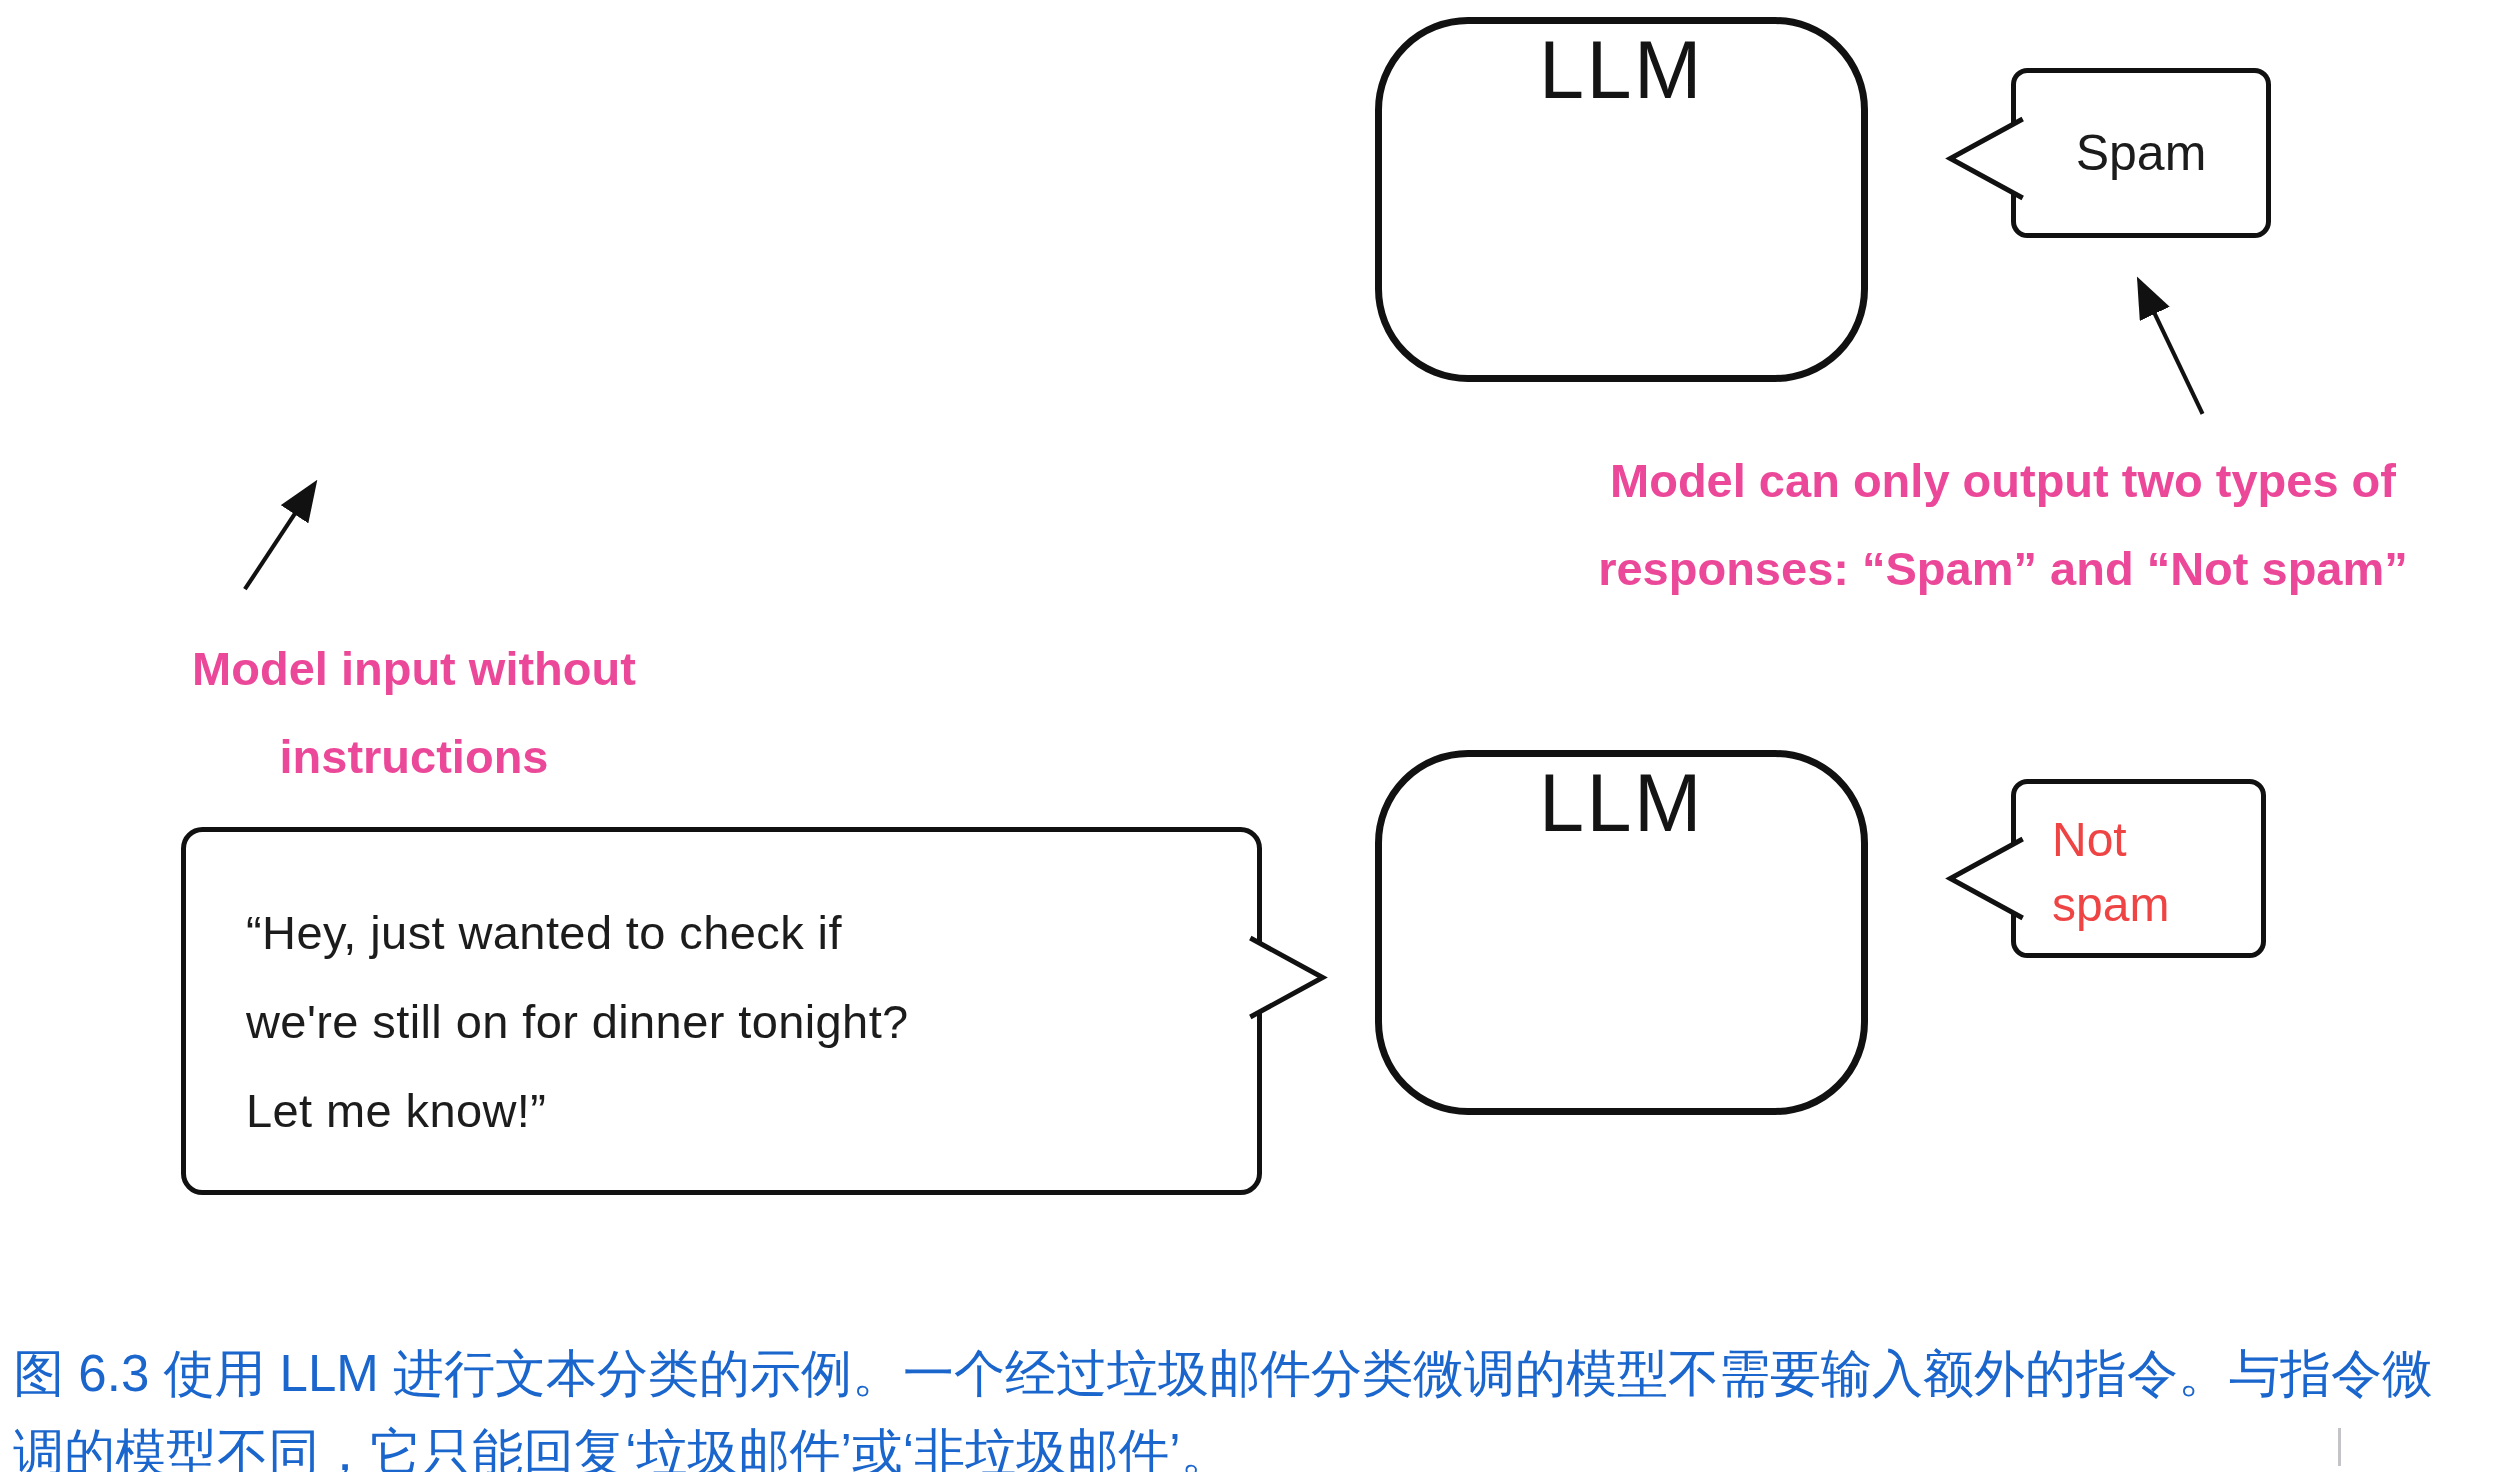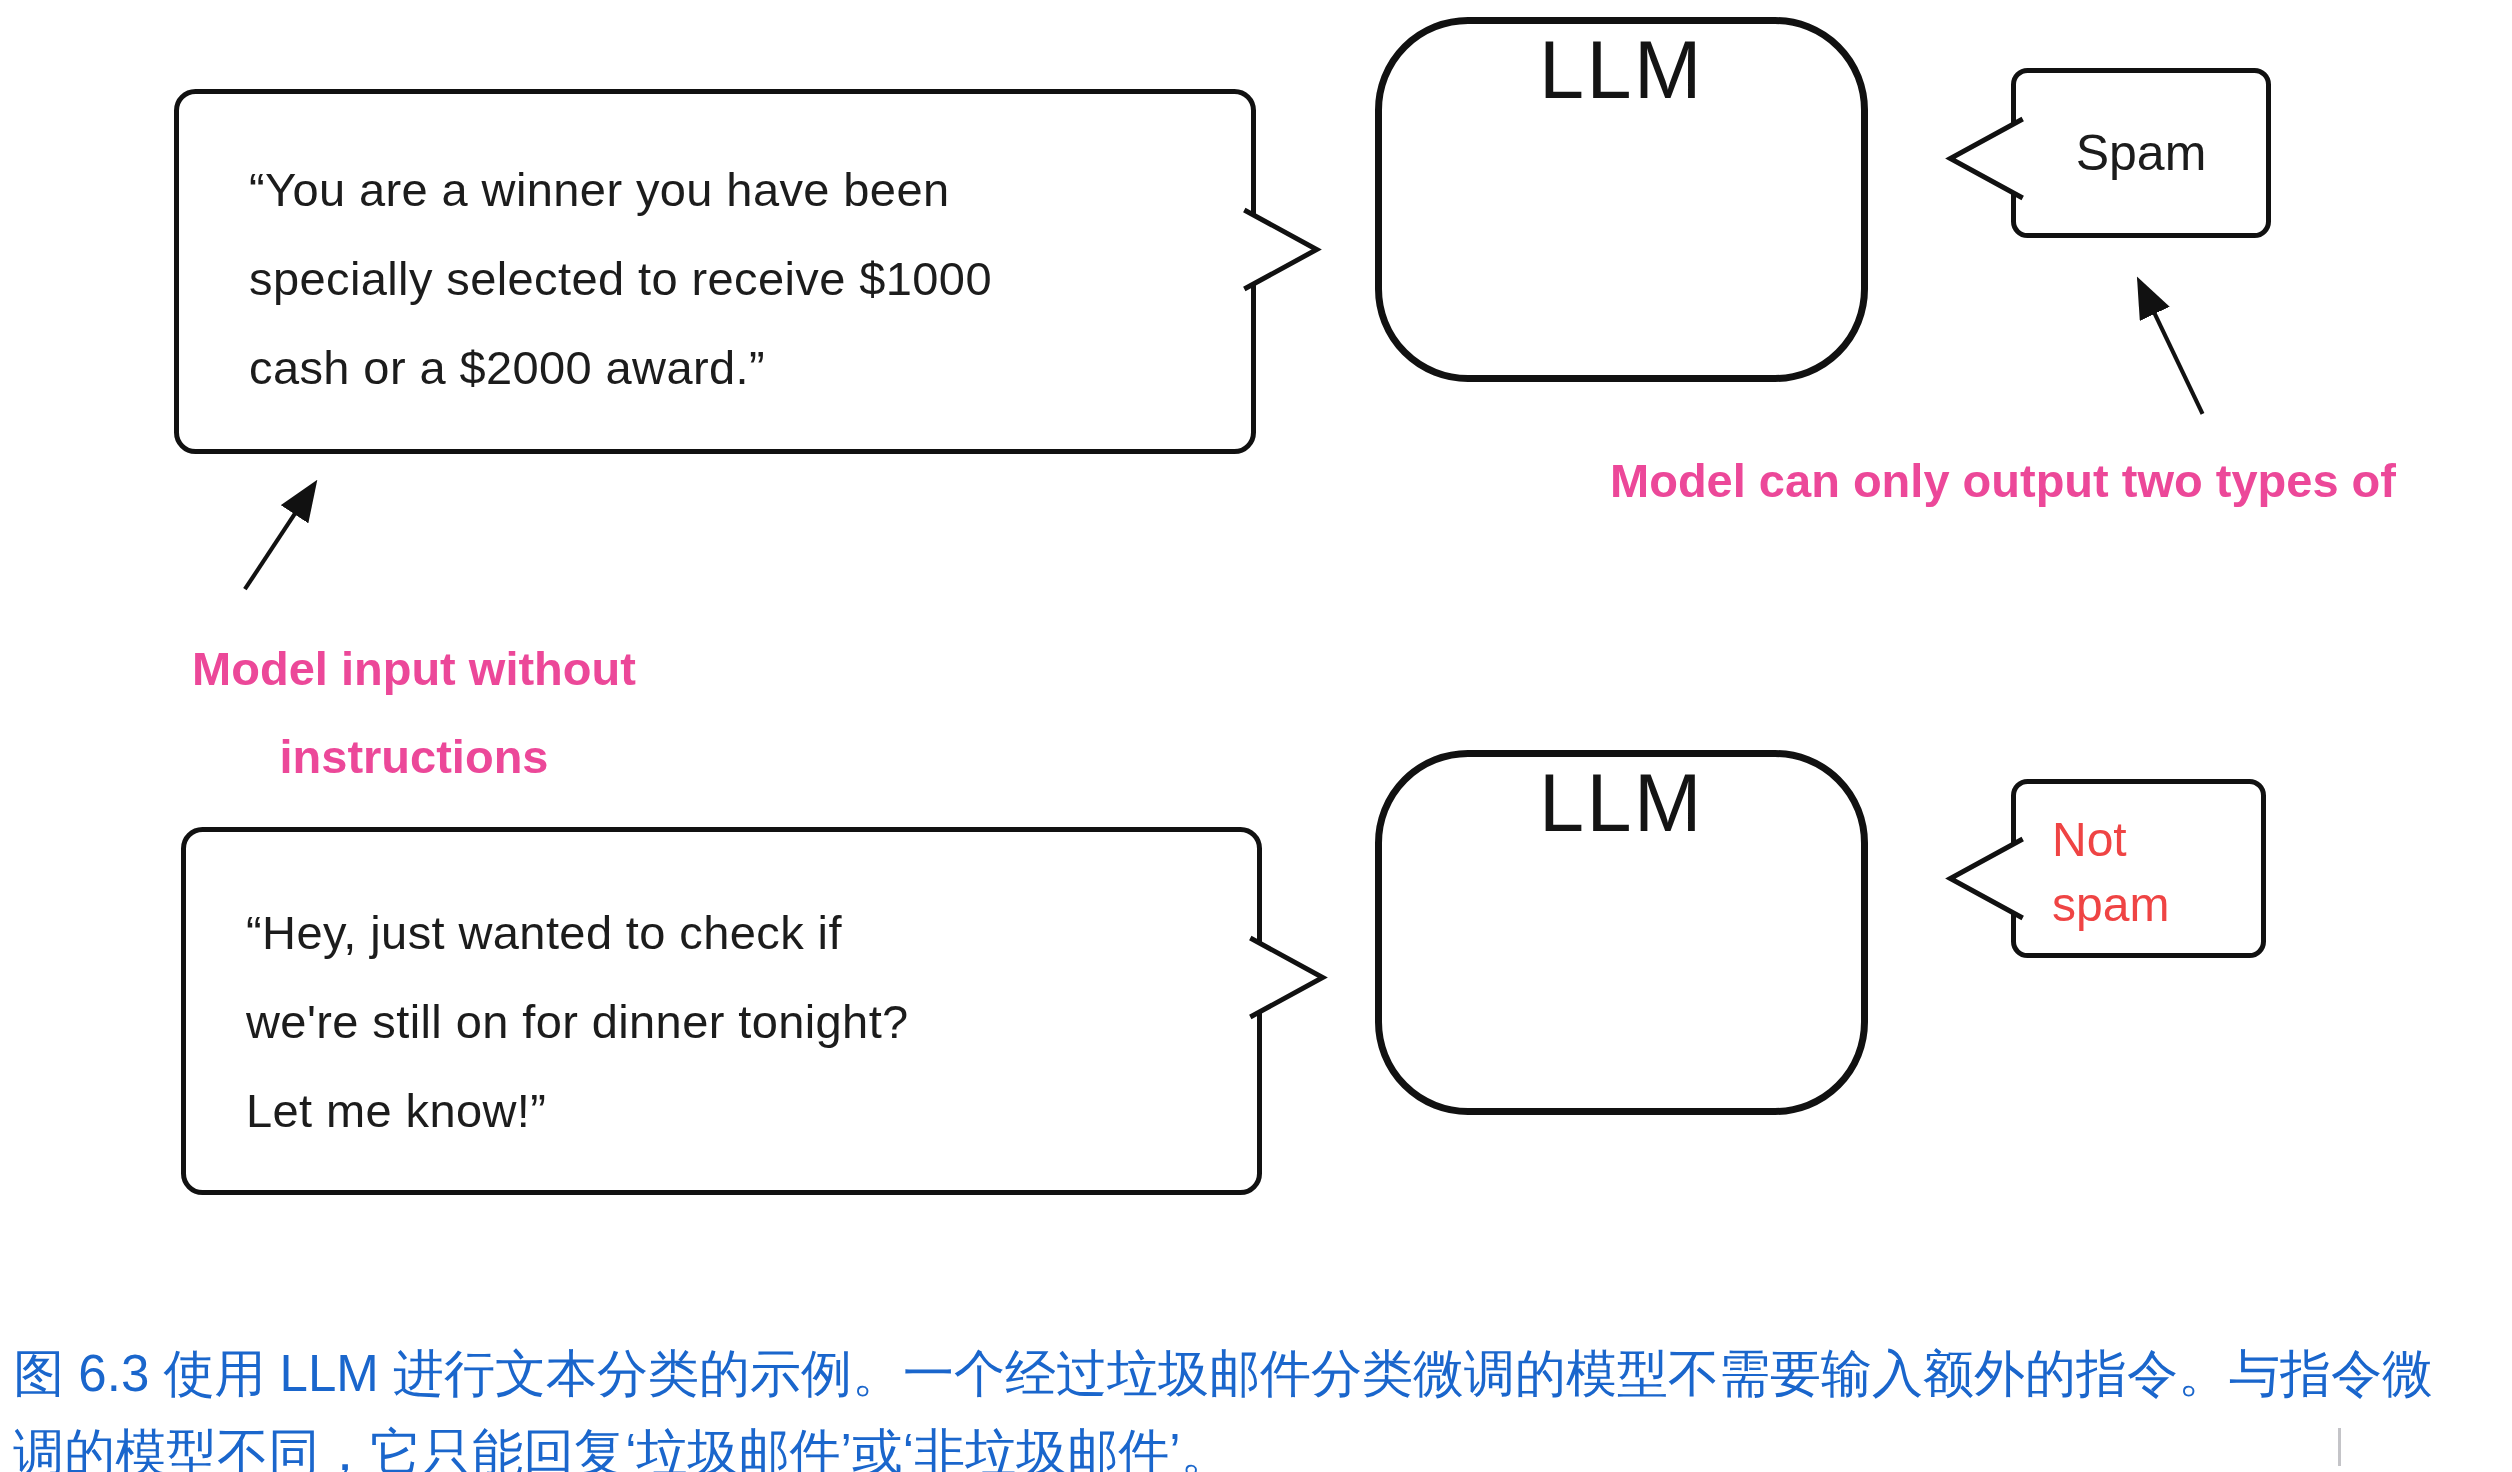--- a/index.html
+++ b/index.html
@@ -134,44 +134,35 @@
   <svg class="arrows" viewBox="0 0 3036 1780">
     <defs>
       <marker id="ah" markerWidth="10" markerHeight="8" refX="8" refY="4" orient="auto" markerUnits="strokeWidth">
         <path d="M0,0 L10,4 L0,8 Z" fill="#111111"></path>
       </marker>
     </defs>
     <line x1="296" y1="712" x2="378" y2="588" stroke="#111111" stroke-width="5" marker-end="url(#ah)"></line>
     <line x1="2662" y1="500" x2="2587" y2="343" stroke="#111111" stroke-width="5" marker-end="url(#ah)"></line>
   </svg>
 
-  <div class="bubble bubble-input-top">
-    <div class="bubble-text">
-      <span>“You are a winner you have been</span>
-      <span>specially selected to receive $1000</span>
-      <span>cash or a $2000 award.”</span>
-    </div>
-    <svg class="tail tail-r" style="top:116px" viewBox="0 0 88 96">
-      <path d="M0,0 L88,48 L0,96" fill="#ffffff" stroke="#111111" stroke-width="6"></path>
-    </svg>
-  </div>
 
   <div class="llm-box llm-box-top">
     <span>LLM</span>
   </div>
 
   <div class="bubble bubble-output-top">
     <div class="output-label-single">Spam</div>
     <svg class="tail tail-l" style="top:46px" viewBox="0 0 88 96">
       <path d="M88,0 L0,48 L88,96" fill="#ffffff" stroke="#111111" stroke-width="6"></path>
     </svg>
   </div>
 
   <div class="annotation annotation-right">
     <span>Model can only output two types of</span>
+    <span>responses: “Spam” and “Not spam”</span>
   </div>
 
   <div class="annotation annotation-left">
     <span>Model input without</span>
     <span>instructions</span>
   </div>
 
   <div class="bubble bubble-input-bottom">
     <div class="bubble-text">
       <span>“Hey, just wanted to check if</span>

